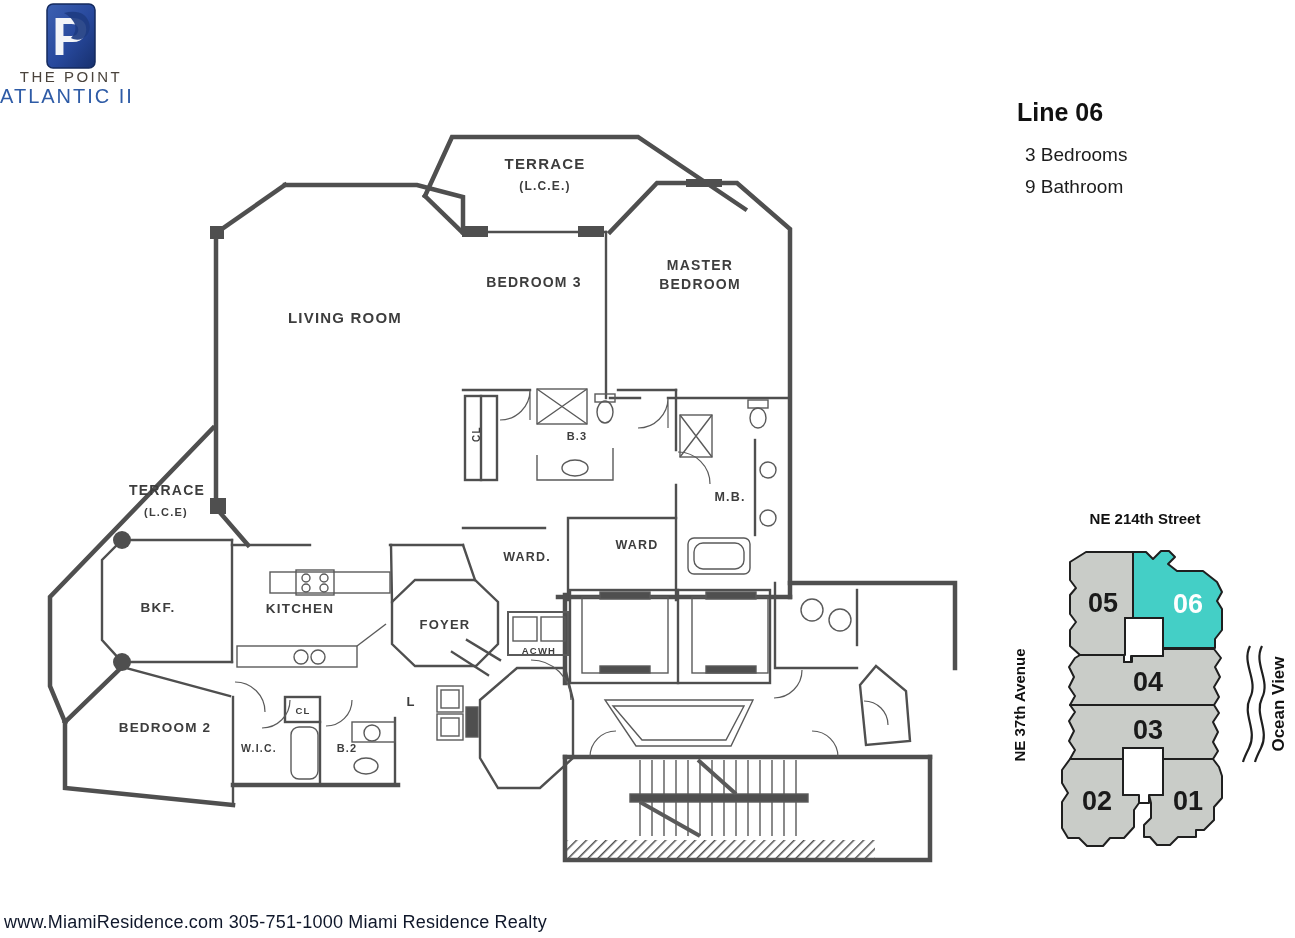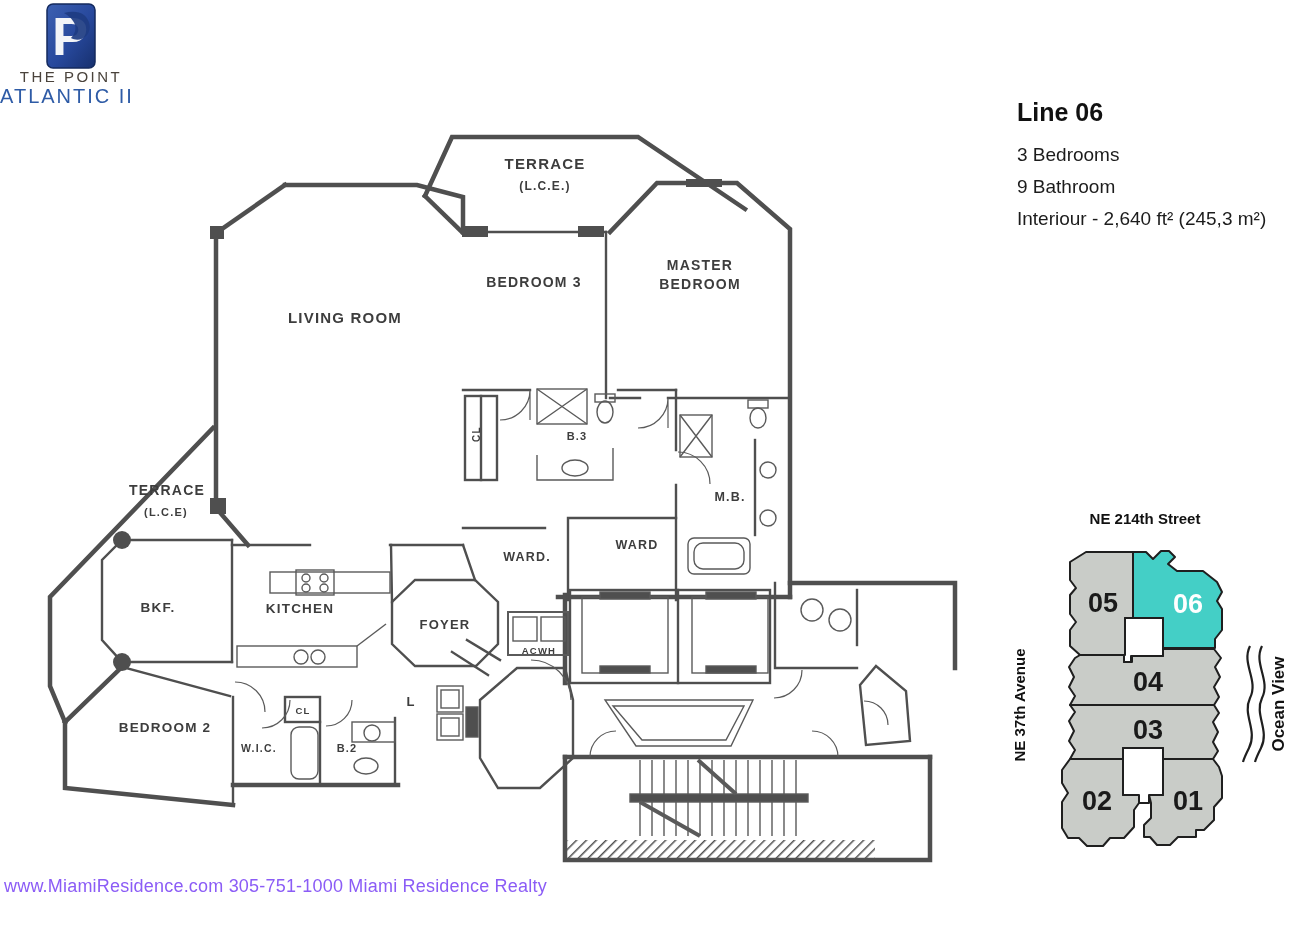--- a/index.html
+++ b/index.html
@@ -3,27 +3,27 @@
 <meta charset="utf-8">
 <style>
   html,body{margin:0;padding:0;background:#ffffff;}
   #page{position:relative;width:1295px;height:938px;background:#fff;overflow:hidden;
         font-family:"Liberation Sans",sans-serif;color:#1c1c1c;}
   
   #logo{position:absolute;left:0;top:0;width:170px;height:120px;}
   
   #specs{position:absolute;left:1017px;top:98px;width:278px;}
   #specs .title{font-size:25px;font-weight:bold;color:#111;margin:0 12px 12px 0;}
-  #specs .line{font-size:19px;line-height:32px;color:#1c1c1c;}
+  #specs .line{font-size:19px;line-height:32px;color:#1c1c1c;margin-left:8px;}
   
   #plan{position:absolute;left:0;top:110px;}
   
   #keyplan{position:absolute;left:1000px;top:500px;}
   
-  #footer{position:absolute;left:4px;top:876px;font-size:18px;color:#8b5cf6;letter-spacing:.2px;}
+  #footer{position:absolute;left:4px;top:912px;font-size:18px;color:#0f172a;letter-spacing:.2px;}
   text{font-family:"Liberation Sans",sans-serif;}
   .roomlbl{fill:#3d3d3d;font-weight:bold;letter-spacing:1.2px;}
 </style>
 </head>
 <body>
 
 <div id="page">
 
   <svg id="logo" width="170" height="120" viewBox="0 0 170 120">
     <defs>
@@ -37,21 +37,20 @@
     <text x="70" y="55" text-anchor="middle" font-family="Liberation Serif, serif" font-size="54" font-weight="bold" fill="#f2f4f8">P</text>
     <path d="M84,15 C90,20 92,29 87,35 C83,40 76,41 71,38 C76,33 77,26 73,21 C71,18 68,15 64,13 C71,11 79,11 84,15 Z" fill="#1e3c82" opacity="0.92"></path>
     <text x="71" y="82" text-anchor="middle" font-family="Liberation Serif, serif" font-size="15" letter-spacing="2.5" fill="#4a433c">THE POINT</text>
     <text x="67" y="103" text-anchor="middle" font-family="Liberation Serif, serif" font-size="20" letter-spacing="2" fill="#2e5ba6">ATLANTIC II</text>
   </svg>
 
   <div id="specs">
     <div class="title">Line 06</div>
     <div class="line">3 Bedrooms</div>
     <div class="line">9 Bathroom</div>
-    <div class="line">Interiour - 2,640 ft² (245,3 m²)</div>
   </div>
 
   <svg id="plan" width="980" height="800" viewBox="0 110 980 800">
     <defs>
       <pattern id="hatch" width="7" height="7" patternTransform="rotate(45)" patternUnits="userSpaceOnUse">
         <line x1="0" y1="0" x2="0" y2="7" stroke="#4f4f4f" stroke-width="3"></line>
       </pattern>
     </defs>
 
     <g stroke="#4f4f4f" fill="none" stroke-width="4.5" stroke-linecap="square" stroke-linejoin="miter">

